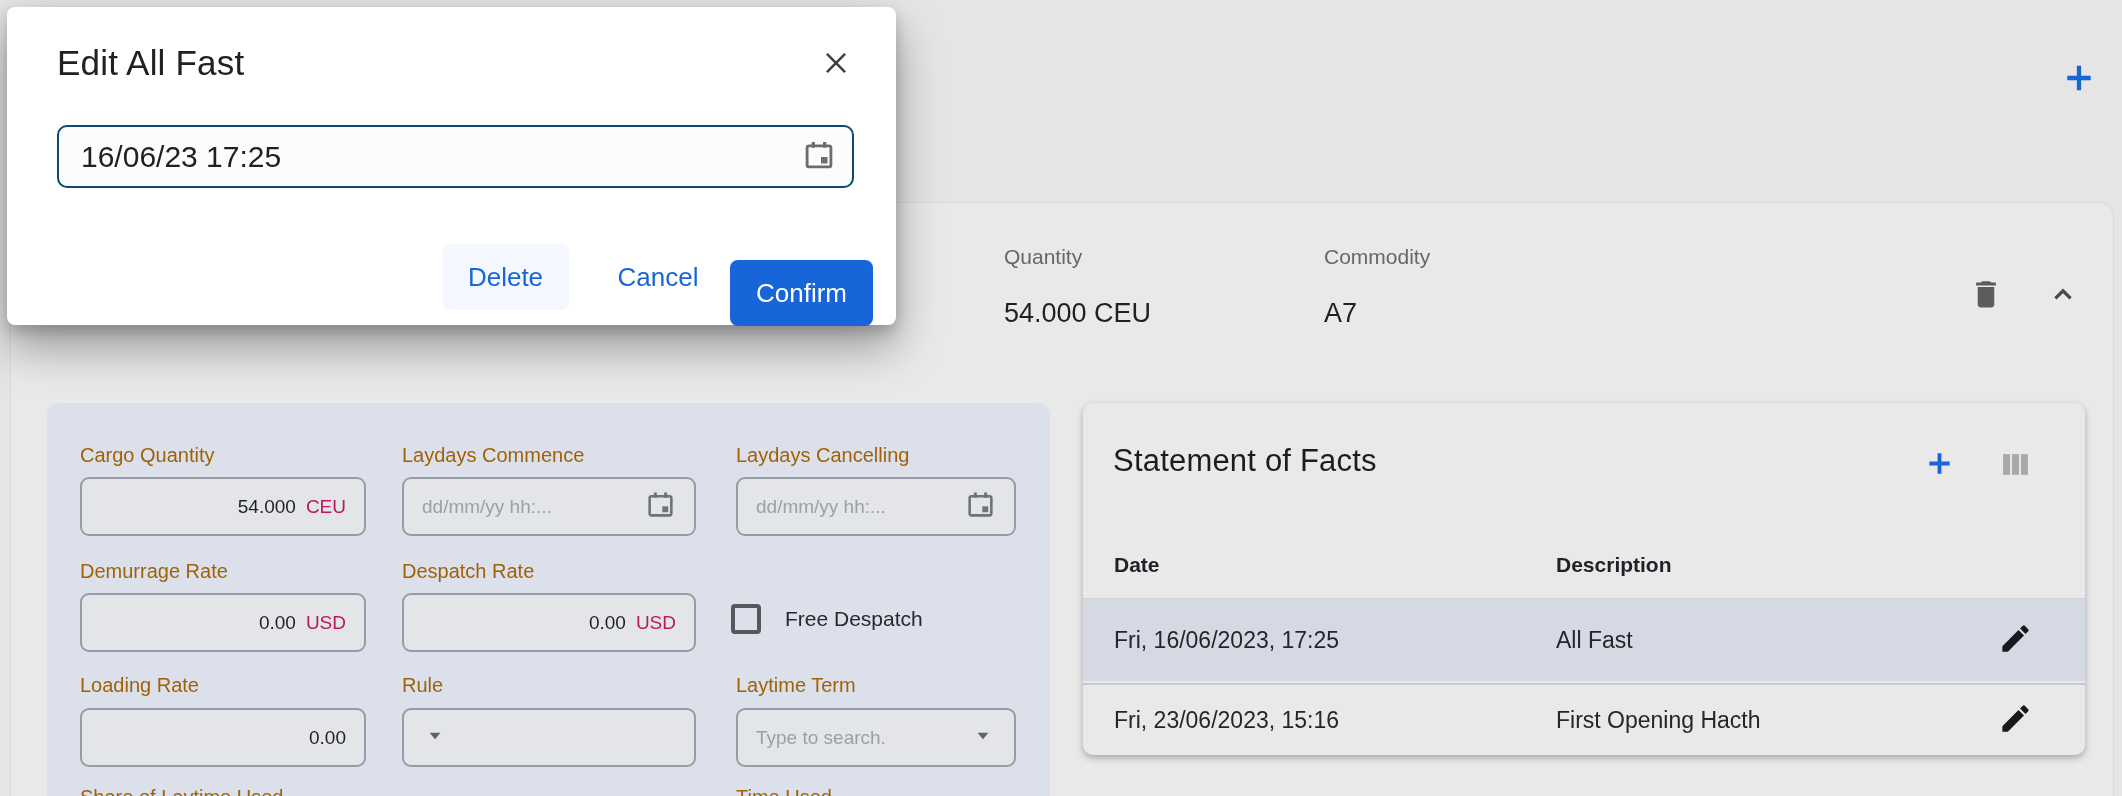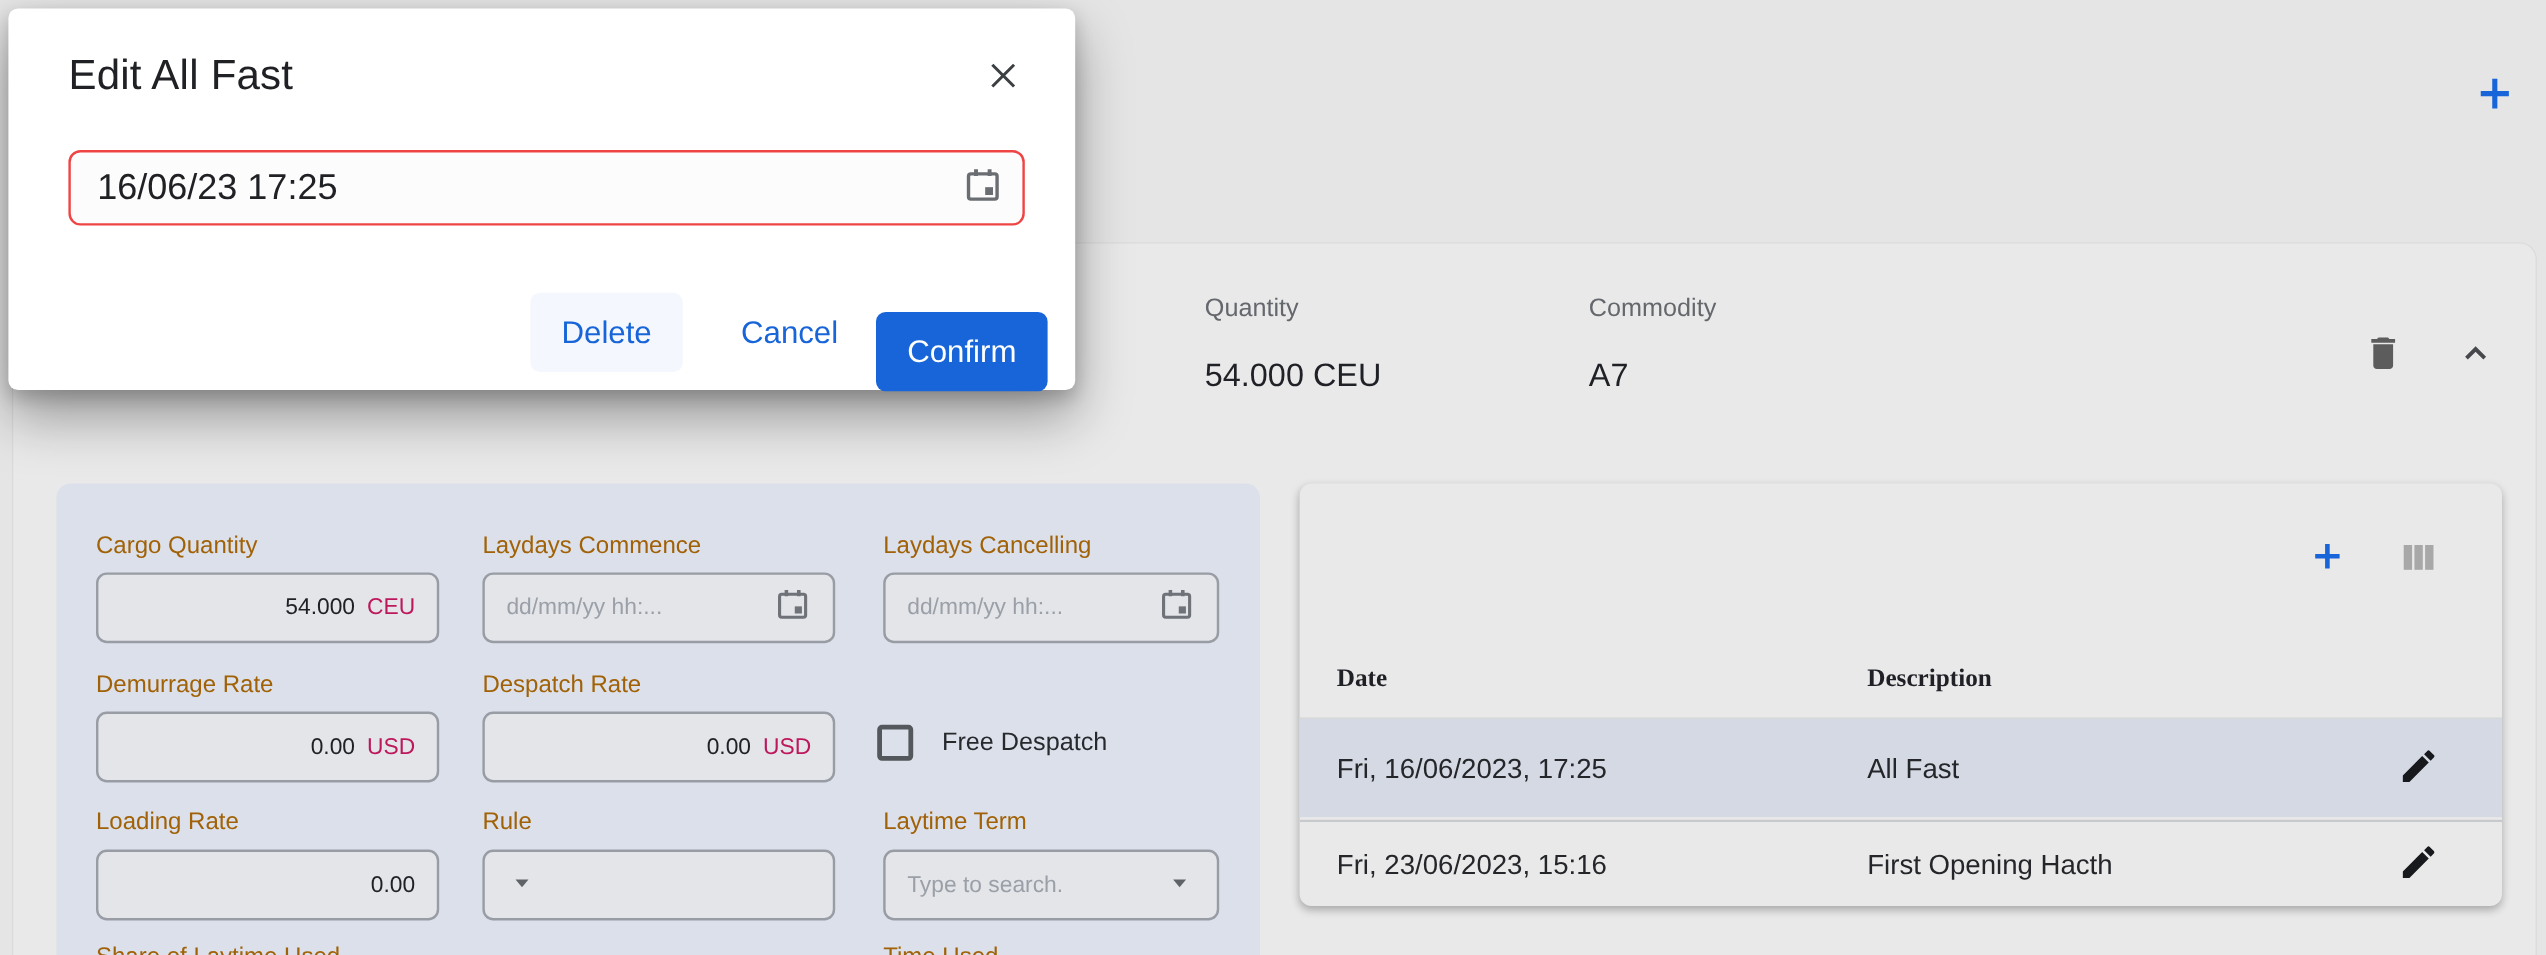--- a/index.html
+++ b/index.html
@@ -38,34 +38,34 @@
     width:30px;height:30px;border:4px solid #54575c;border-radius:4px;background:transparent;box-sizing:border-box;
   }
   .cb-label{font-size:21px;color:#27292d;}
   
   .sof-panel{
     left:1083px;top:403px;width:1002px;height:352px;
     background:#e9e9e9;border-radius:10px;
     box-shadow:0 3px 7px rgba(0,0,0,.28);
   }
   .sof-title{font-size:31px;color:#1b1d20;font-weight:500;letter-spacing:.2px;}
-  .sof-header{font-size:21px;font-weight:700;color:#1f2126;font-family:Liberation Serif, serif;}
+  .sof-header{font-size:21px;font-weight:700;color:#1f2126;}
   .sof-row{left:0;width:1002px;display:flex;align-items:center;}
   .sof-cell{font-size:23px;color:#24262a;white-space:nowrap;}
   .row-selected{background:#d4d9e3;}
   
   .modal{
     left:7px;top:7px;width:889px;height:318px;background:#ffffff;border-radius:8px;
     box-shadow:0 22px 45px rgba(0,0,0,.35),0 6px 14px rgba(0,0,0,.18);
     z-index:10;
   }
   .modal-title{font-size:35px;color:#202124;letter-spacing:.2px;}
   .modal-input{
     left:50px;top:118px;width:797px;height:63px;box-sizing:border-box;
-    background:#fcfcfd;border:2px solid #ef4444;border-radius:10px;
+    background:#fcfcfd;border:2px solid #0c4a6e;border-radius:10px;
     display:flex;align-items:center;padding:0 16px 0 22px;
   }
   .modal-input .val{font-size:30px;color:#202124;flex:1;}
   .btn{border:none;border-radius:8px;font-family:"Liberation Sans",sans-serif;
        font-size:26px;display:flex;align-items:center;justify-content:center;cursor:pointer;}
   .btn-delete{background:#f4f7fd;color:#1765d8;}
   .btn-cancel{background:transparent;color:#1765d8;}
   .btn-confirm{background:#1765d8;color:#ffffff;}
   .frag{font-size:30px;font-weight:500;color:#222;z-index:1;}
 </style>
@@ -172,20 +172,21 @@
     <svg width="26" height="26" viewBox="0 0 24 24">
         <path d="M7 10h10l-5 6z" fill="#5f6368"></path>
       </svg>
   </span>
 </div>
 
 <div class="abs field-label" style="left:80px;top:786px;">Share of Laytime Used</div>
 <div class="abs field-label" style="left:736px;top:786px;">Time Used</div>
 
 <div class="abs sof-panel">
+  <div class="abs sof-title" style="left:30px;top:40px;">Statement of Facts</div>
 
   <button class="abs icon-btn" style="left:836px;top:42px;width:40px;height:40px;">
     <span>
       <svg width="33" height="33" viewBox="0 0 24 24">
           <path d="M12 4.6v14.8M4.6 12h14.8" stroke="#1765d8" stroke-width="2.8" fill="none"></path>
         </svg>
     </span>
   </button>
   <button class="abs icon-btn" style="left:914px;top:45px;width:36px;height:36px;">
     <span>

